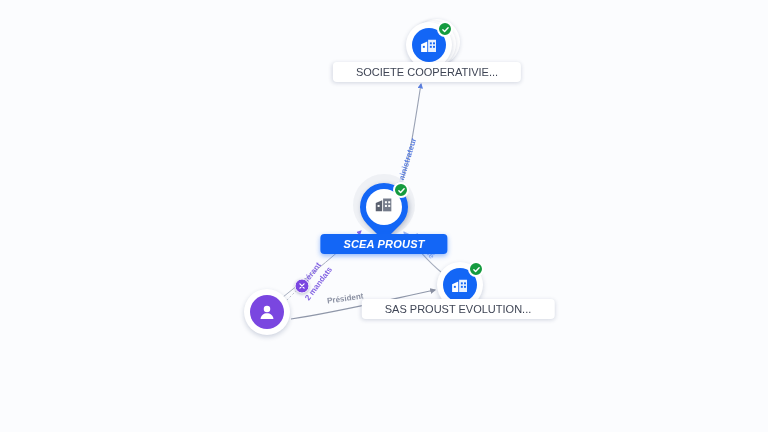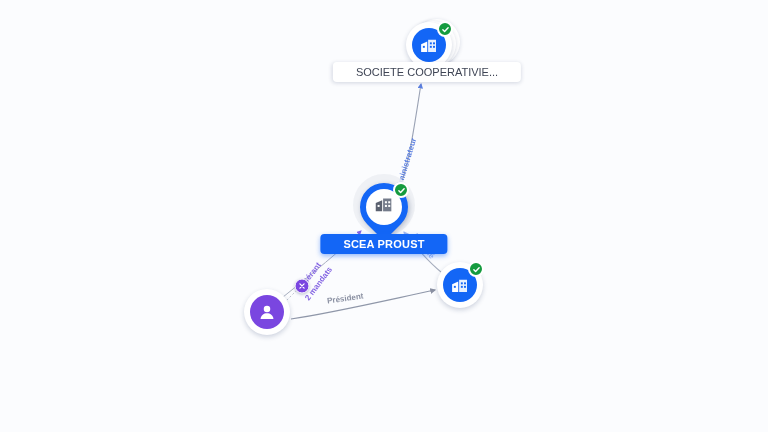--- a/index.html
+++ b/index.html
@@ -265,21 +265,21 @@
         <rect x="16.6" y="13" width="2.2" height="2.2" fill="#ffffff"></rect>
         <rect x="5" y="13" width="2.2" height="2.2" fill="#ffffff"></rect>
       </svg>
       <div class="badge-check" style="left:33px; top:-1px;">
         <svg width="9" height="9" viewBox="0 0 12 12">
           <path d="M2.5 6.3 L4.8 8.6 L9.5 3.6" fill="none" stroke="#ffffff" stroke-width="1.9" stroke-linecap="round" stroke-linejoin="round"></path>
         </svg>
       </div>
     </div>
   </div>
-  <div class="node-label is-focus" style="left:384px; top:234px;">SCEA PROUST</div>
+  <div class="node-label is-focus" style="left:384px; top:234px;font-style:italic;">SCEA PROUST</div>
 
   <div class="node" style="left:460px; top:285px;">
     <div class="circle-node">
       <div class="circle-ring"></div>
       <div class="circle-fill"></div>
       <svg class="circle-glyph" viewBox="0 0 24 24">
         <path d="M3 20 L3 11 L10 8 L10 20 Z" fill="#ffffff"></path>
         <path d="M11 20 L11 6 L20 6 L20 20 Z" fill="#ffffff" opacity="0.9"></path>
         <rect x="13" y="9" width="2.2" height="2.2" fill="#1366f6"></rect>
         <rect x="16.6" y="9" width="2.2" height="2.2" fill="#1366f6"></rect>
@@ -287,20 +287,21 @@
         <rect x="16.6" y="13" width="2.2" height="2.2" fill="#1366f6"></rect>
         <rect x="5" y="13" width="2.2" height="2.2" fill="#1366f6"></rect>
       </svg>
       <div class="badge-check" style="left:31px; top:-1px;">
         <svg width="9" height="9" viewBox="0 0 12 12">
           <path d="M2.5 6.3 L4.8 8.6 L9.5 3.6" fill="none" stroke="#ffffff" stroke-width="1.9" stroke-linecap="round" stroke-linejoin="round"></path>
         </svg>
       </div>
     </div>
   </div>
+  <div class="node-label" style="left:458px; top:299px;">SAS PROUST EVOLUTION...</div>
 
   <div class="node" style="left:267px; top:312px;">
     <div class="circle-node">
       <div class="circle-ring"></div>
       <div class="circle-fill person-fill"></div>
       <svg class="circle-glyph" viewBox="0 0 24 24">
         <circle cx="12" cy="8.6" r="3.7" fill="#ffffff"></circle>
         <path d="M4.6 20 C5.2 15.4 8.3 13.4 12 13.4 C15.7 13.4 18.8 15.4 19.4 20 Z" fill="#ffffff"></path>
       </svg>
     </div>

